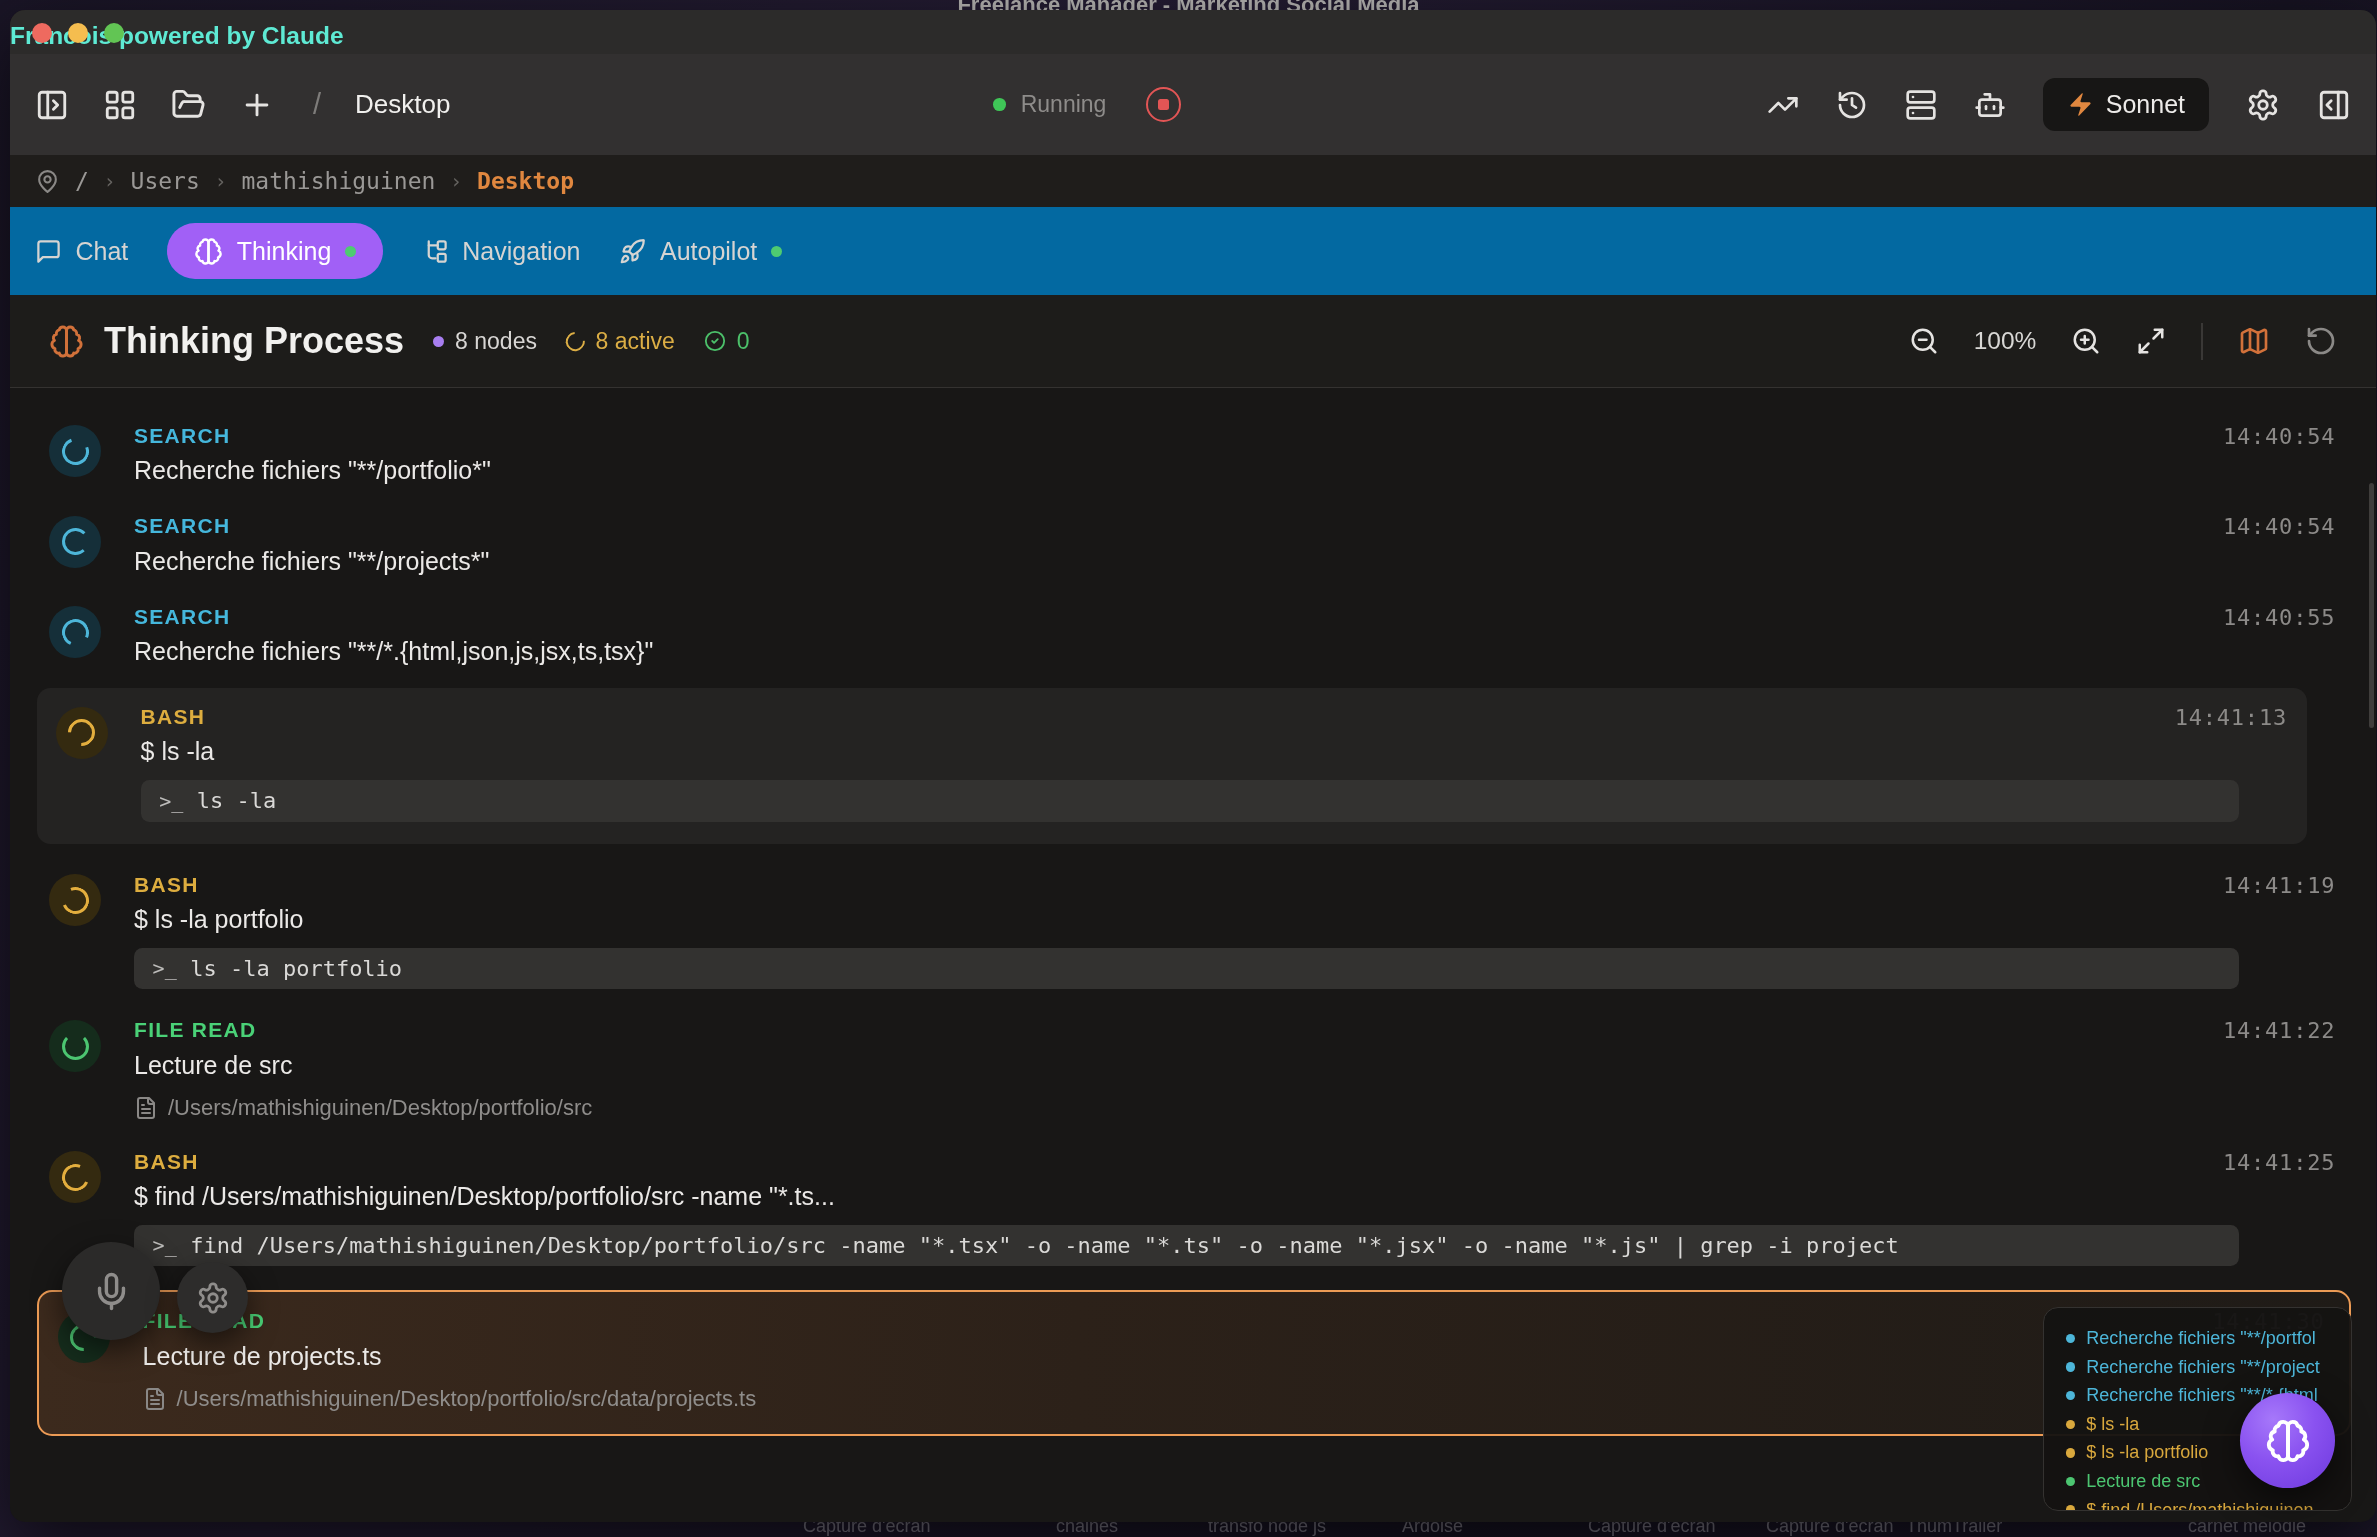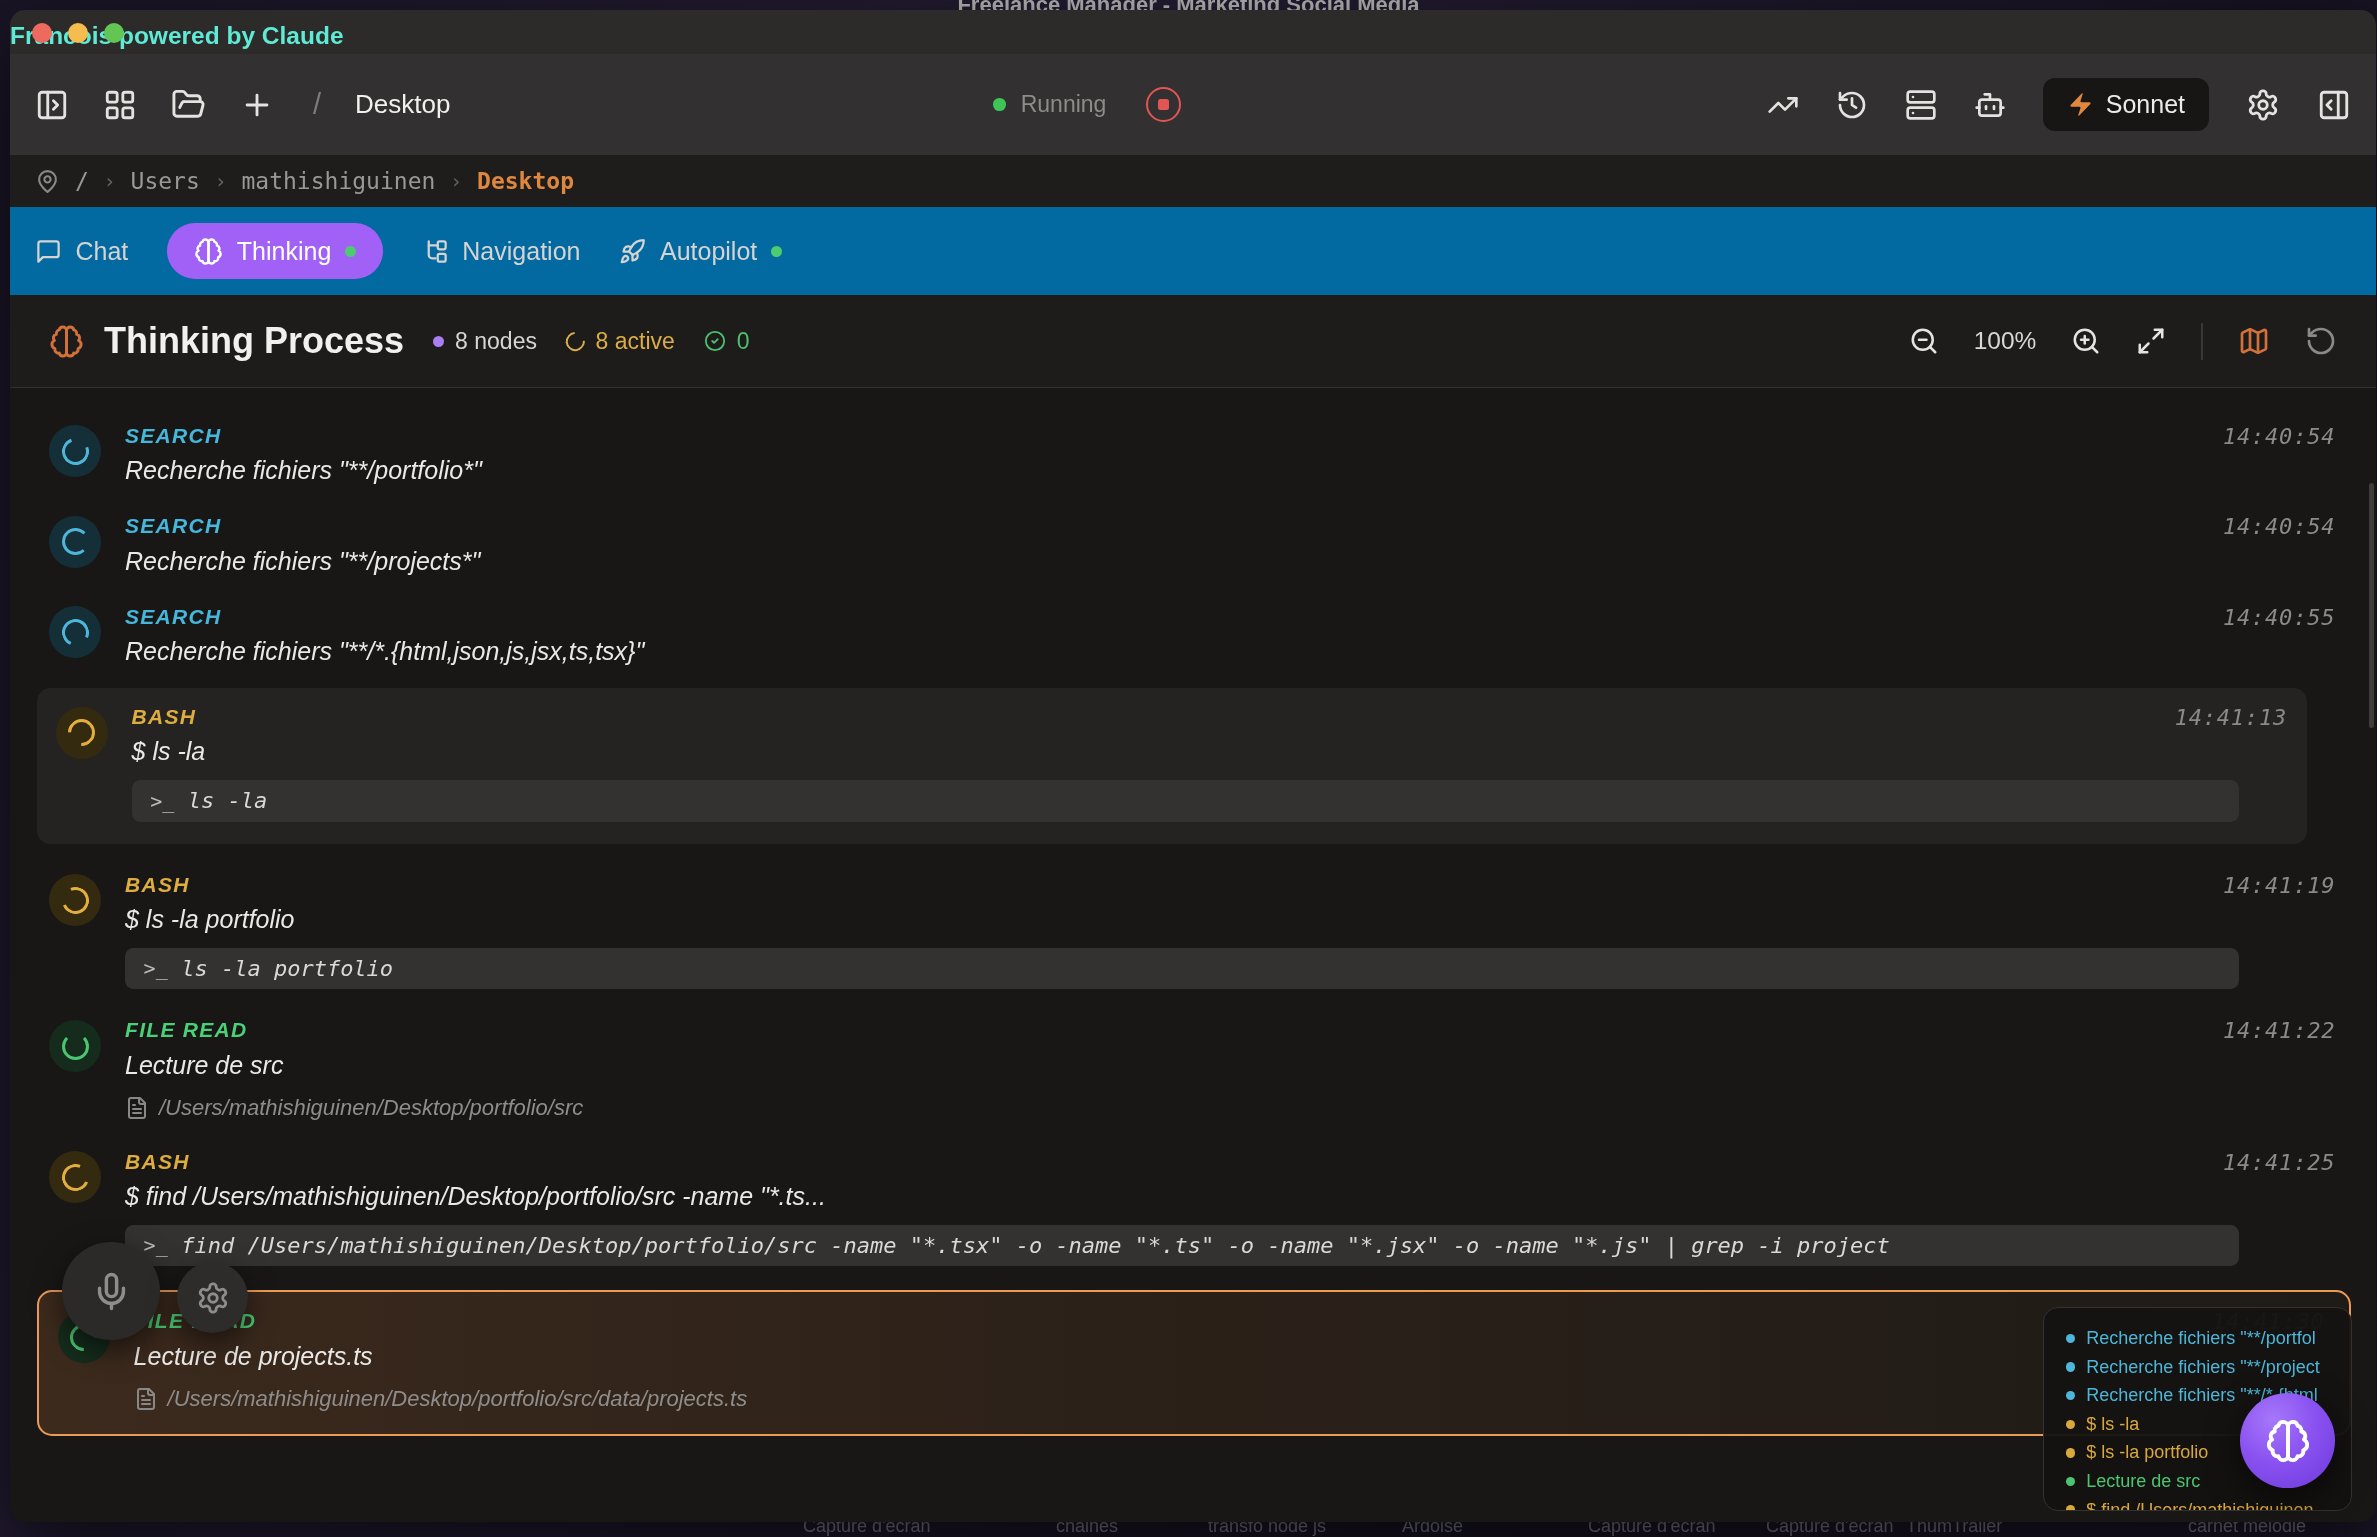--- a/index.html
+++ b/index.html
@@ -66,21 +66,21 @@
   .ring { width:18.6px; height:18.6px; border-radius:50%; border:2.5px solid #dcae45; border-top-color:transparent; transform:rotate(40deg); }
   .badge.done { color:#4cc06a; }
   .ph-controls { margin-left:auto; display:flex; align-items:center; gap:35px; color:#d3d2d0; }
   .zoom-pct { font-size:24.5px; color:#d8d7d5; }
   .vdiv { width:1.7px; height:37px; background:#3a3836; }
   .map-ic { color:#d2713a; }
   .reset-ic { color:#8b8987; }
 
   .node-list { flex:1 1 auto; padding:6.8px 39px 0; position:relative; overflow:hidden; }
 
-  .node { position:relative; display:flex; gap:24px; margin-top:29px;font-style:italic; }
+  .node { position:relative; display:flex; gap:33px; margin-top:29px; }
   .icon-circle { width:52px; height:52px; border-radius:50%; flex:0 0 auto;
     display:flex; align-items:center; justify-content:center; margin-top:1.7px; }
   .node.search .icon-circle { background:#152f39; }
   .node.bash   .icon-circle { background:#342a10; }
   .node.file   .icon-circle { background:#152c1c; }
   .spinner { width:27px; height:27px; border-radius:50%; border:3.4px solid; }
   .node.search .spinner { border-color:#4db6d9; border-top-color:transparent; }
   .node.bash   .spinner { border-color:#e3ae3e; border-top-color:transparent; }
   .node.file   .spinner { border-color:#4cc571; border-top-color:transparent; }
   .node-body { flex:1 1 auto; min-width:0; }

